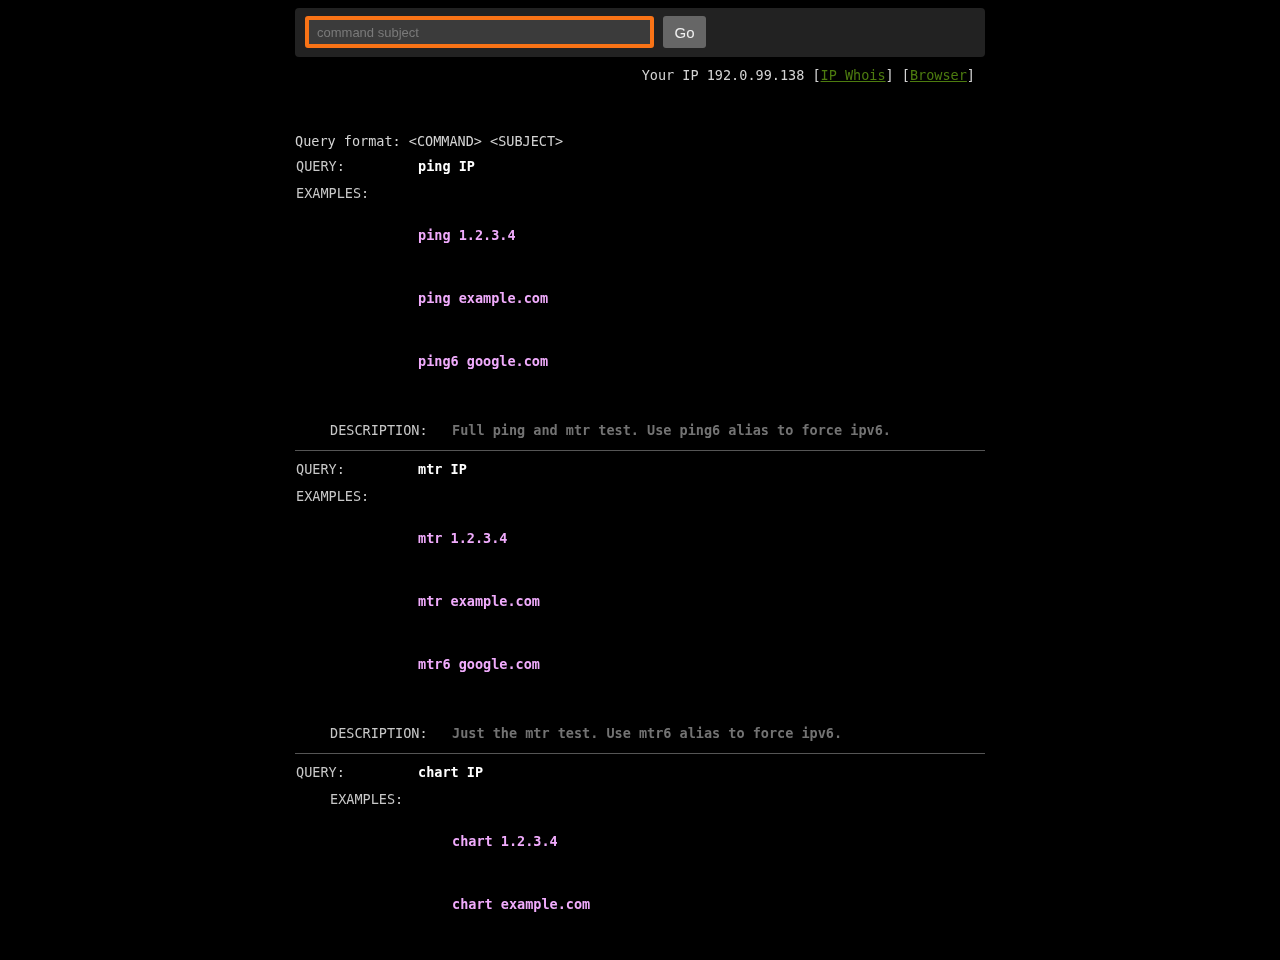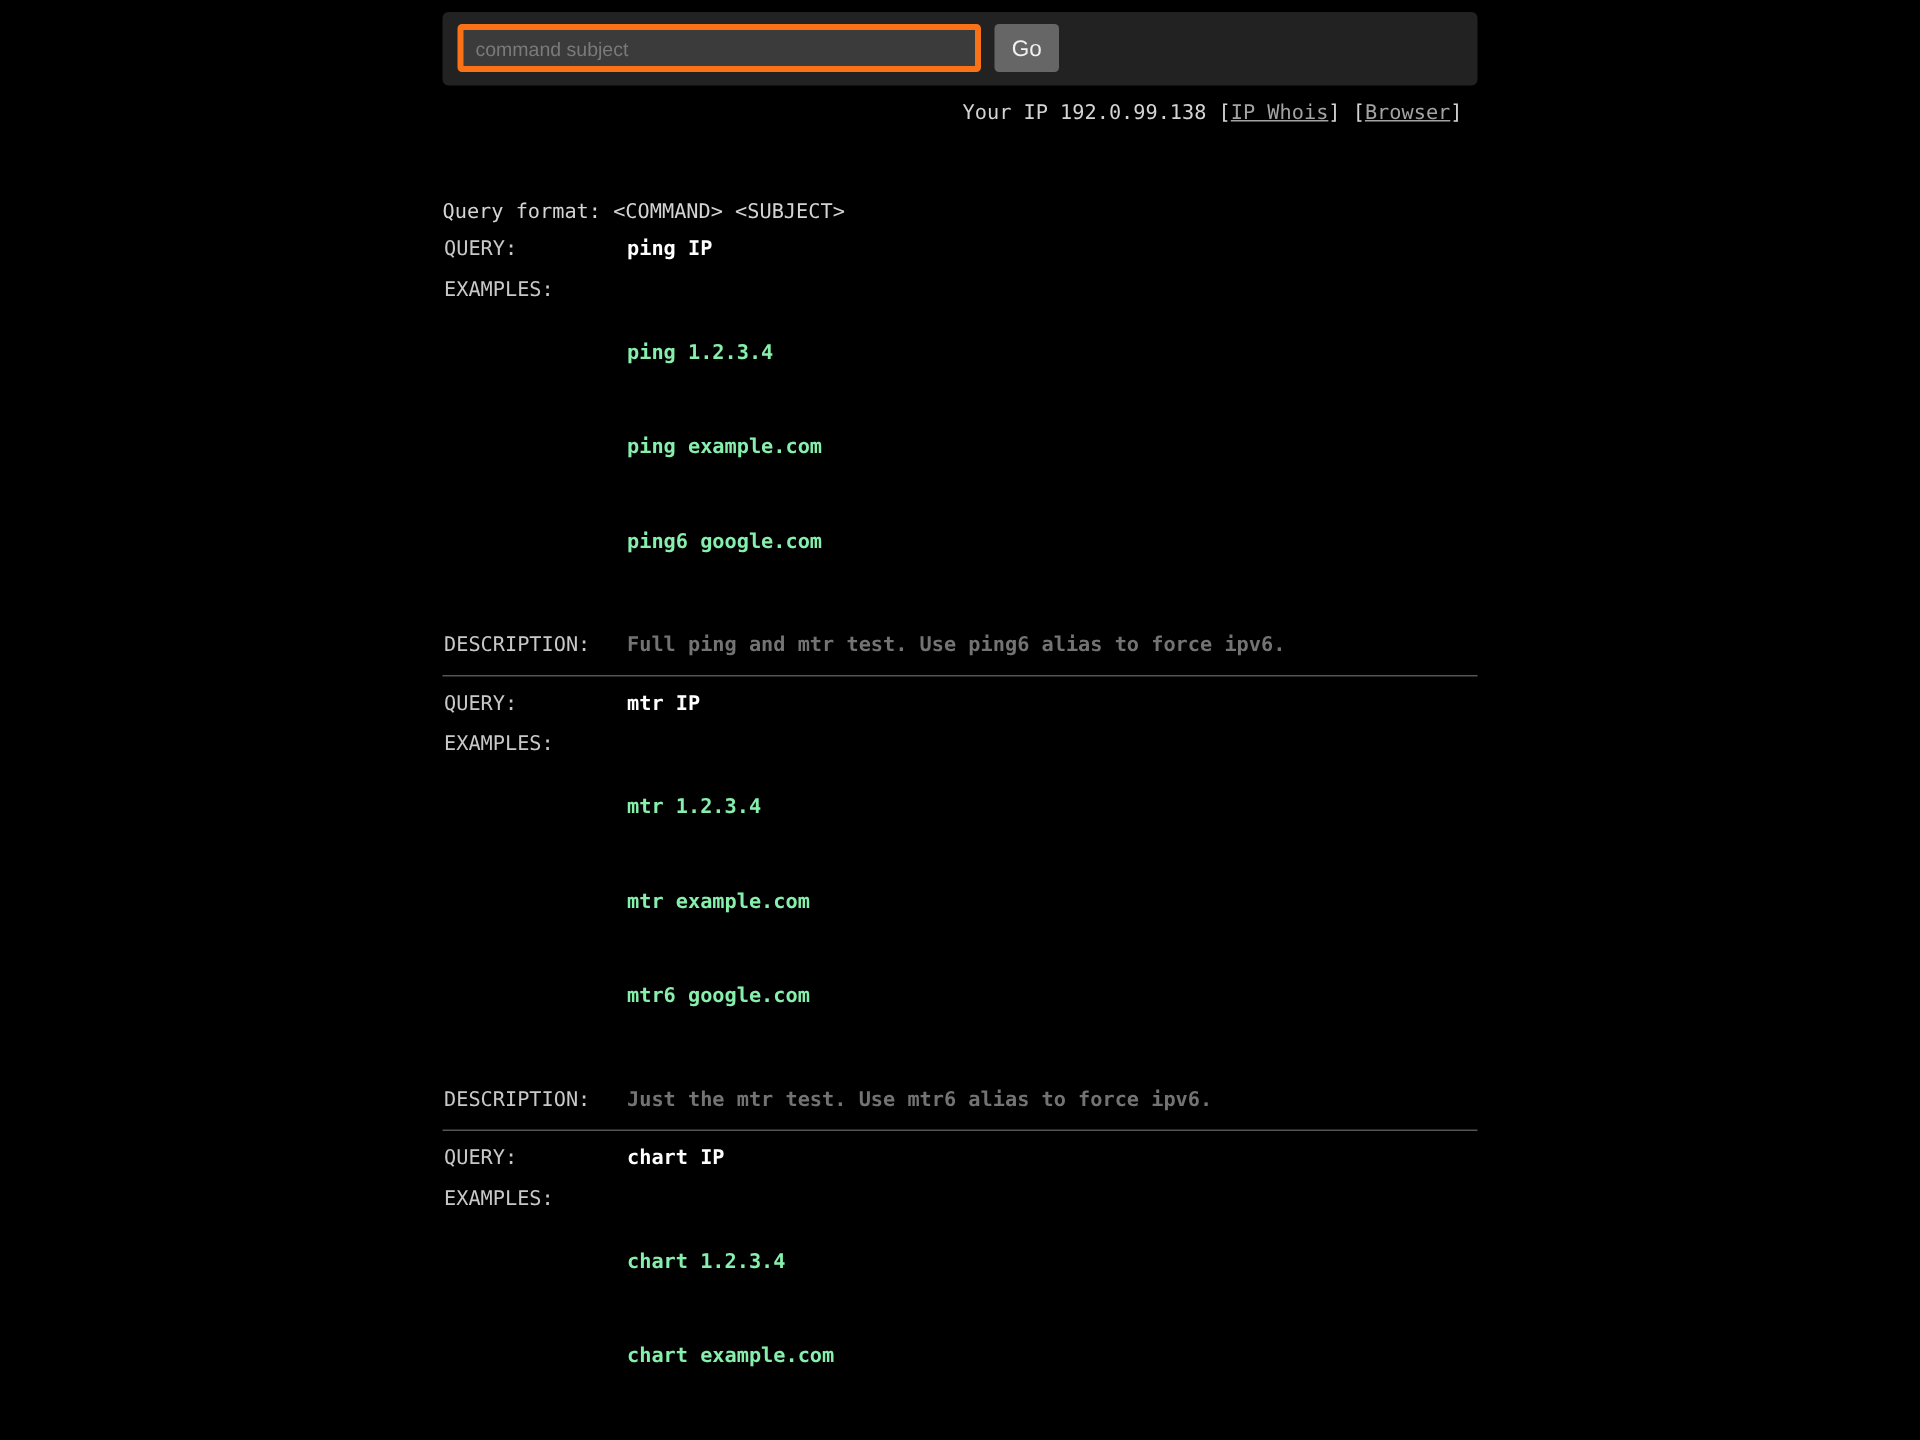--- a/index.html
+++ b/index.html
@@ -60,21 +60,21 @@
     }
     .ip-line {
       position: absolute;
       top: 59px;
       right: 10px;
       white-space: nowrap;
       color: #d4d4d4;
       font-size: 13.5px;
     }
     .ip-line a {
-      color: #a3a3a3;
+      color: #4d7c0f;
       text-decoration: underline;
     }
     .format {
       position: absolute;
       top: 102px;
       left: 0;
       white-space: nowrap;
       margin-top: 23px;
     }
     .list {
@@ -86,29 +86,29 @@
     .entry {
       border-bottom: 1px solid #555555;
       padding: 8px 0 9px 1px;
     }
     .entry:last-child { border-bottom: none; }
     .row {
       display: flex;
       line-height: 21px;
       margin-bottom: 6px;
     }
-    .row:last-child { margin-bottom: 0; }
+    .row:last-child { margin-bottom: 0; margin-left: 34px; }
     .label {
       width: 122px;
       flex-shrink: 0;
       color: #c8c8c8;
     }
     .value { flex: 1; white-space: pre-wrap; font-weight: bold; }
     .query-val { color: #ffffff; }
-    .ex-val { color: #86efac; }
+    .ex-val { color: #f0abfc; }
     .desc-val { color: #737373; }
   </style>
 </head>
 <body>
 
 <div class="wrap">
   <div class="search-bar">
     <input class="search-input" type="text" placeholder="command subject" style="">
     <button class="go-button">Go</button>
   </div>

